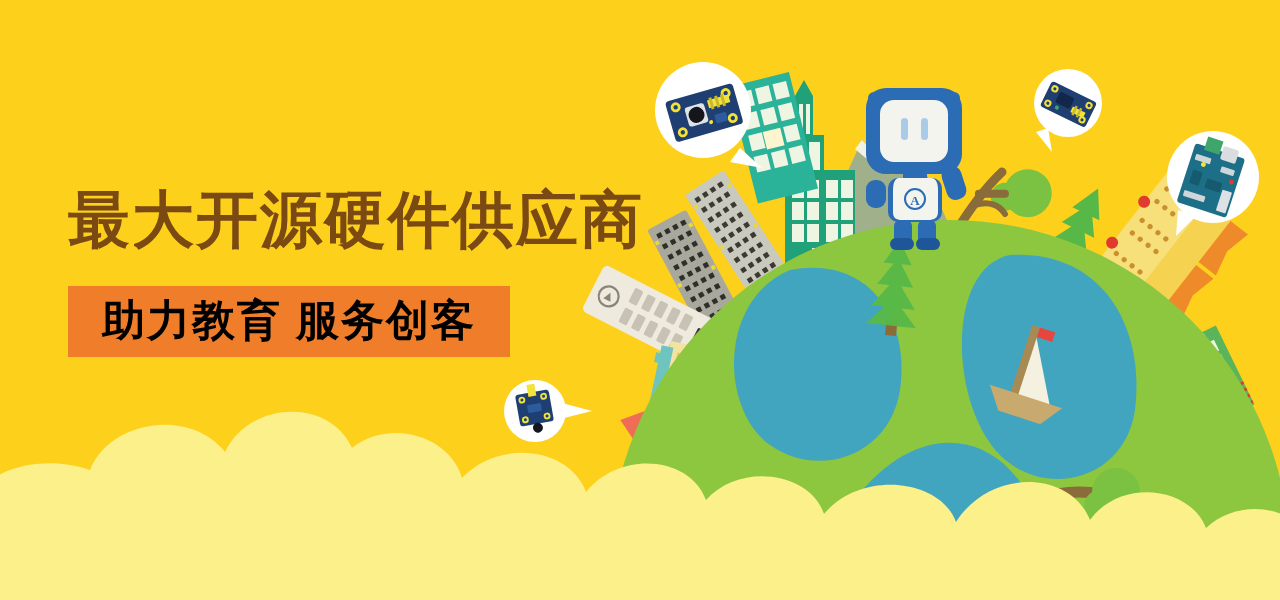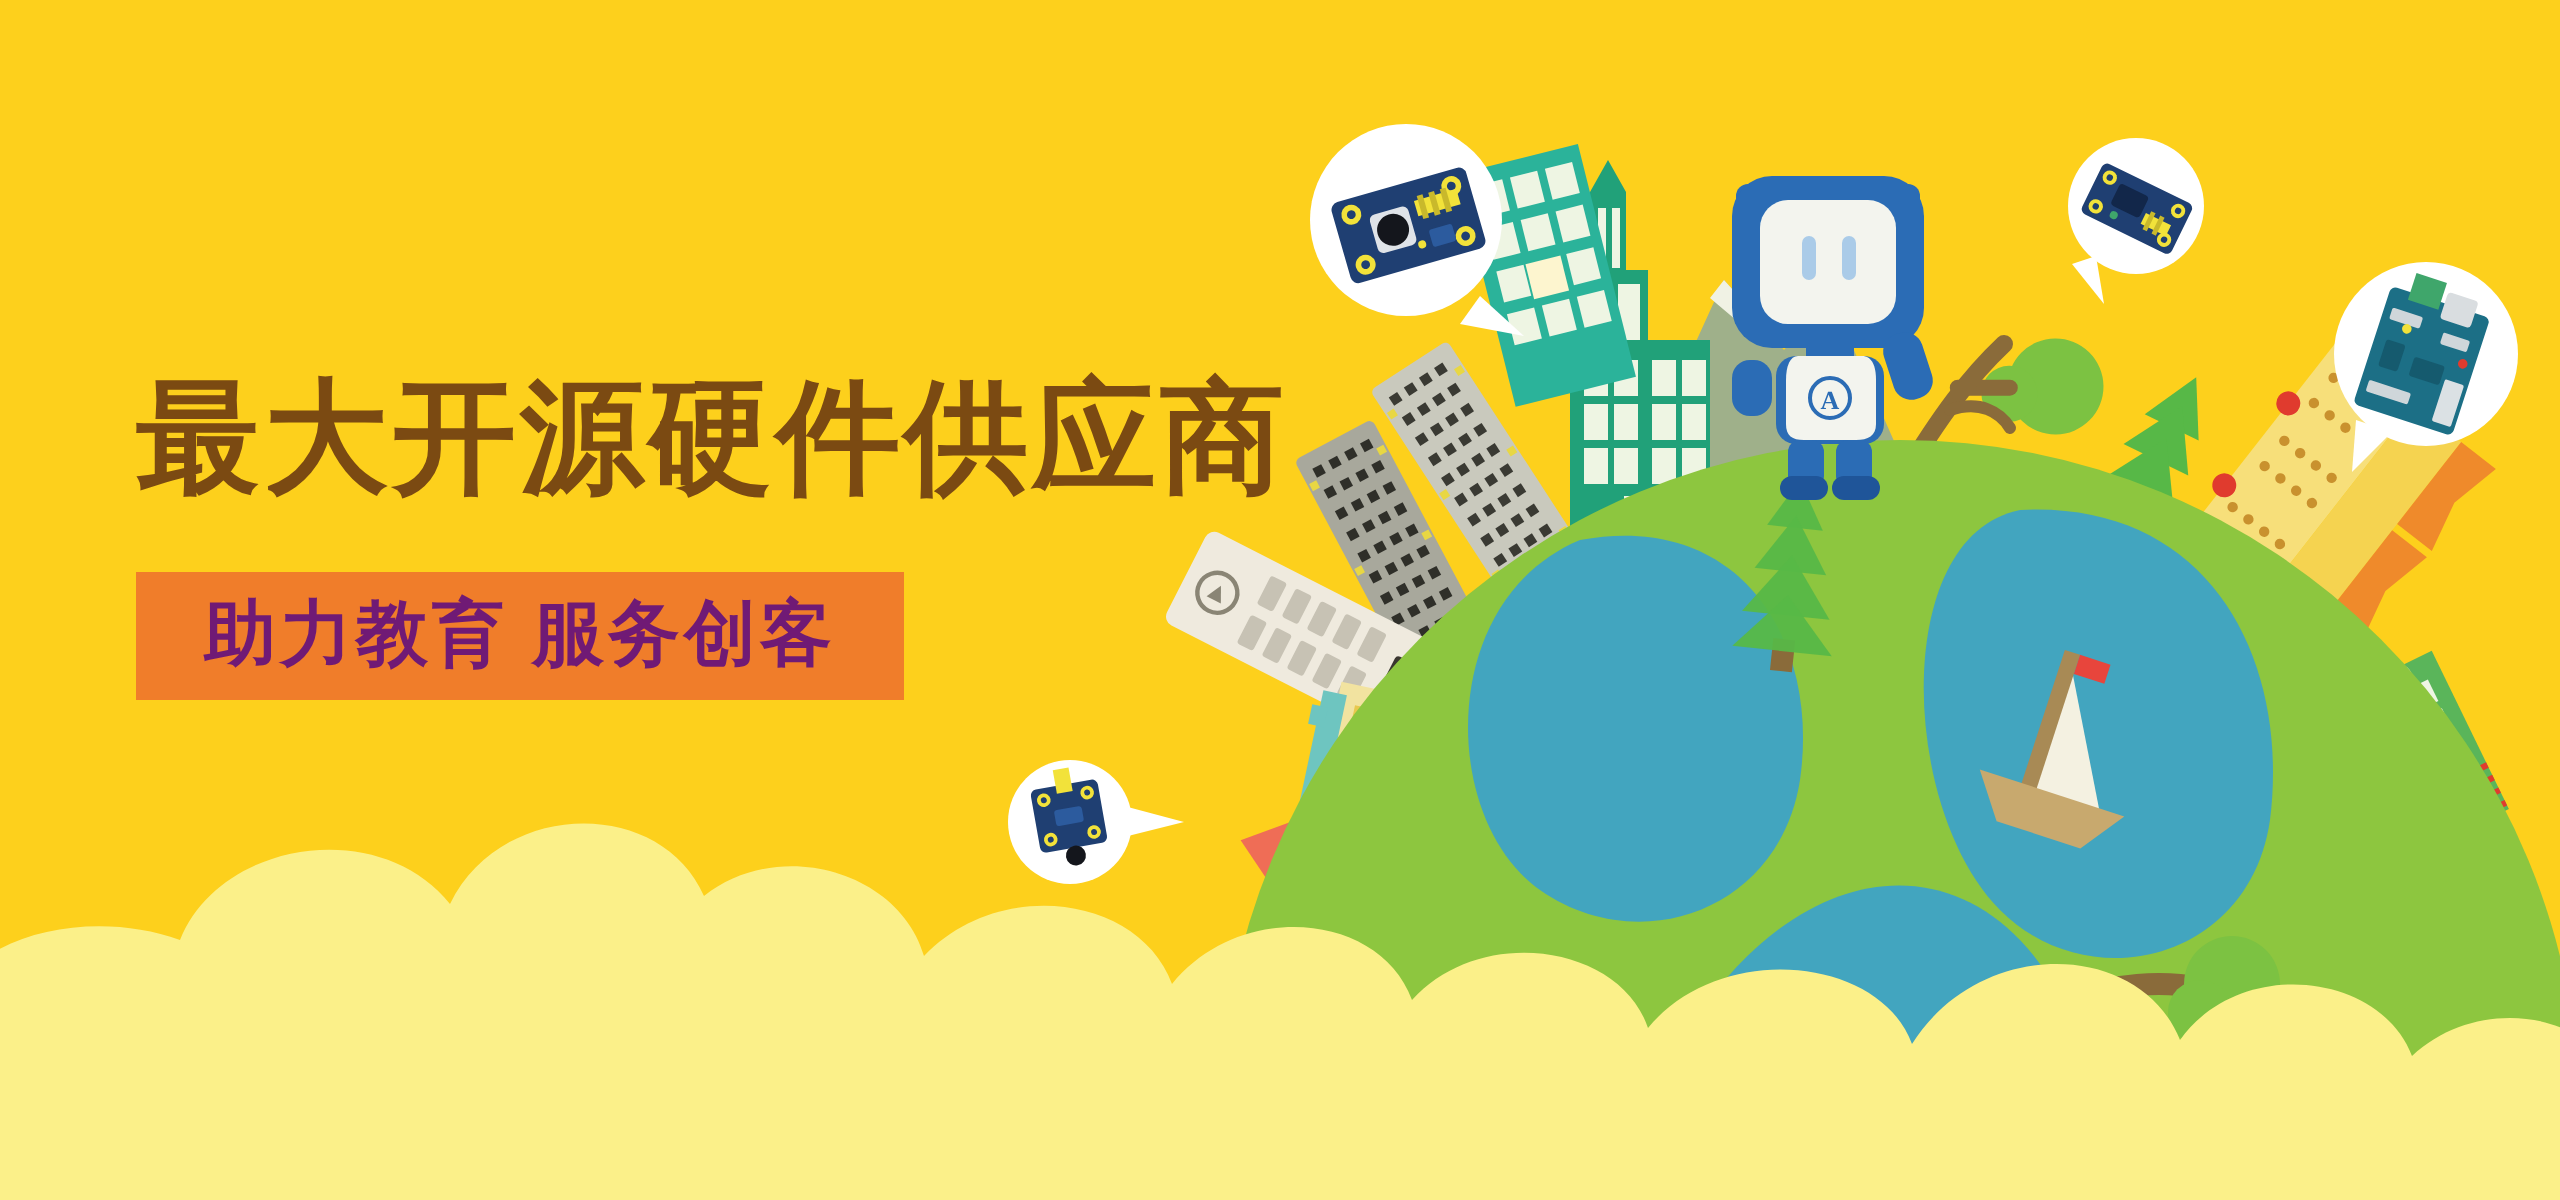--- a/index.html
+++ b/index.html
@@ -39,23 +39,23 @@
     margin:0;
     white-space:nowrap;
   }
   .sub-box{
     margin-top:32px;
     display:inline-block;
     background:#f07d2a;
     padding:13px 34px 15px 34px;
   }
   .subtitle{
-    font-size:36px;
+    font-size:43px;
     font-weight:bold;
-    color:#701a75;
+    color:#000000;
     letter-spacing:2px;
     line-height:1;
     margin:0;
     white-space:nowrap;
   }
 </style>
 </head>
 <body>
 
 <div id="banner">

